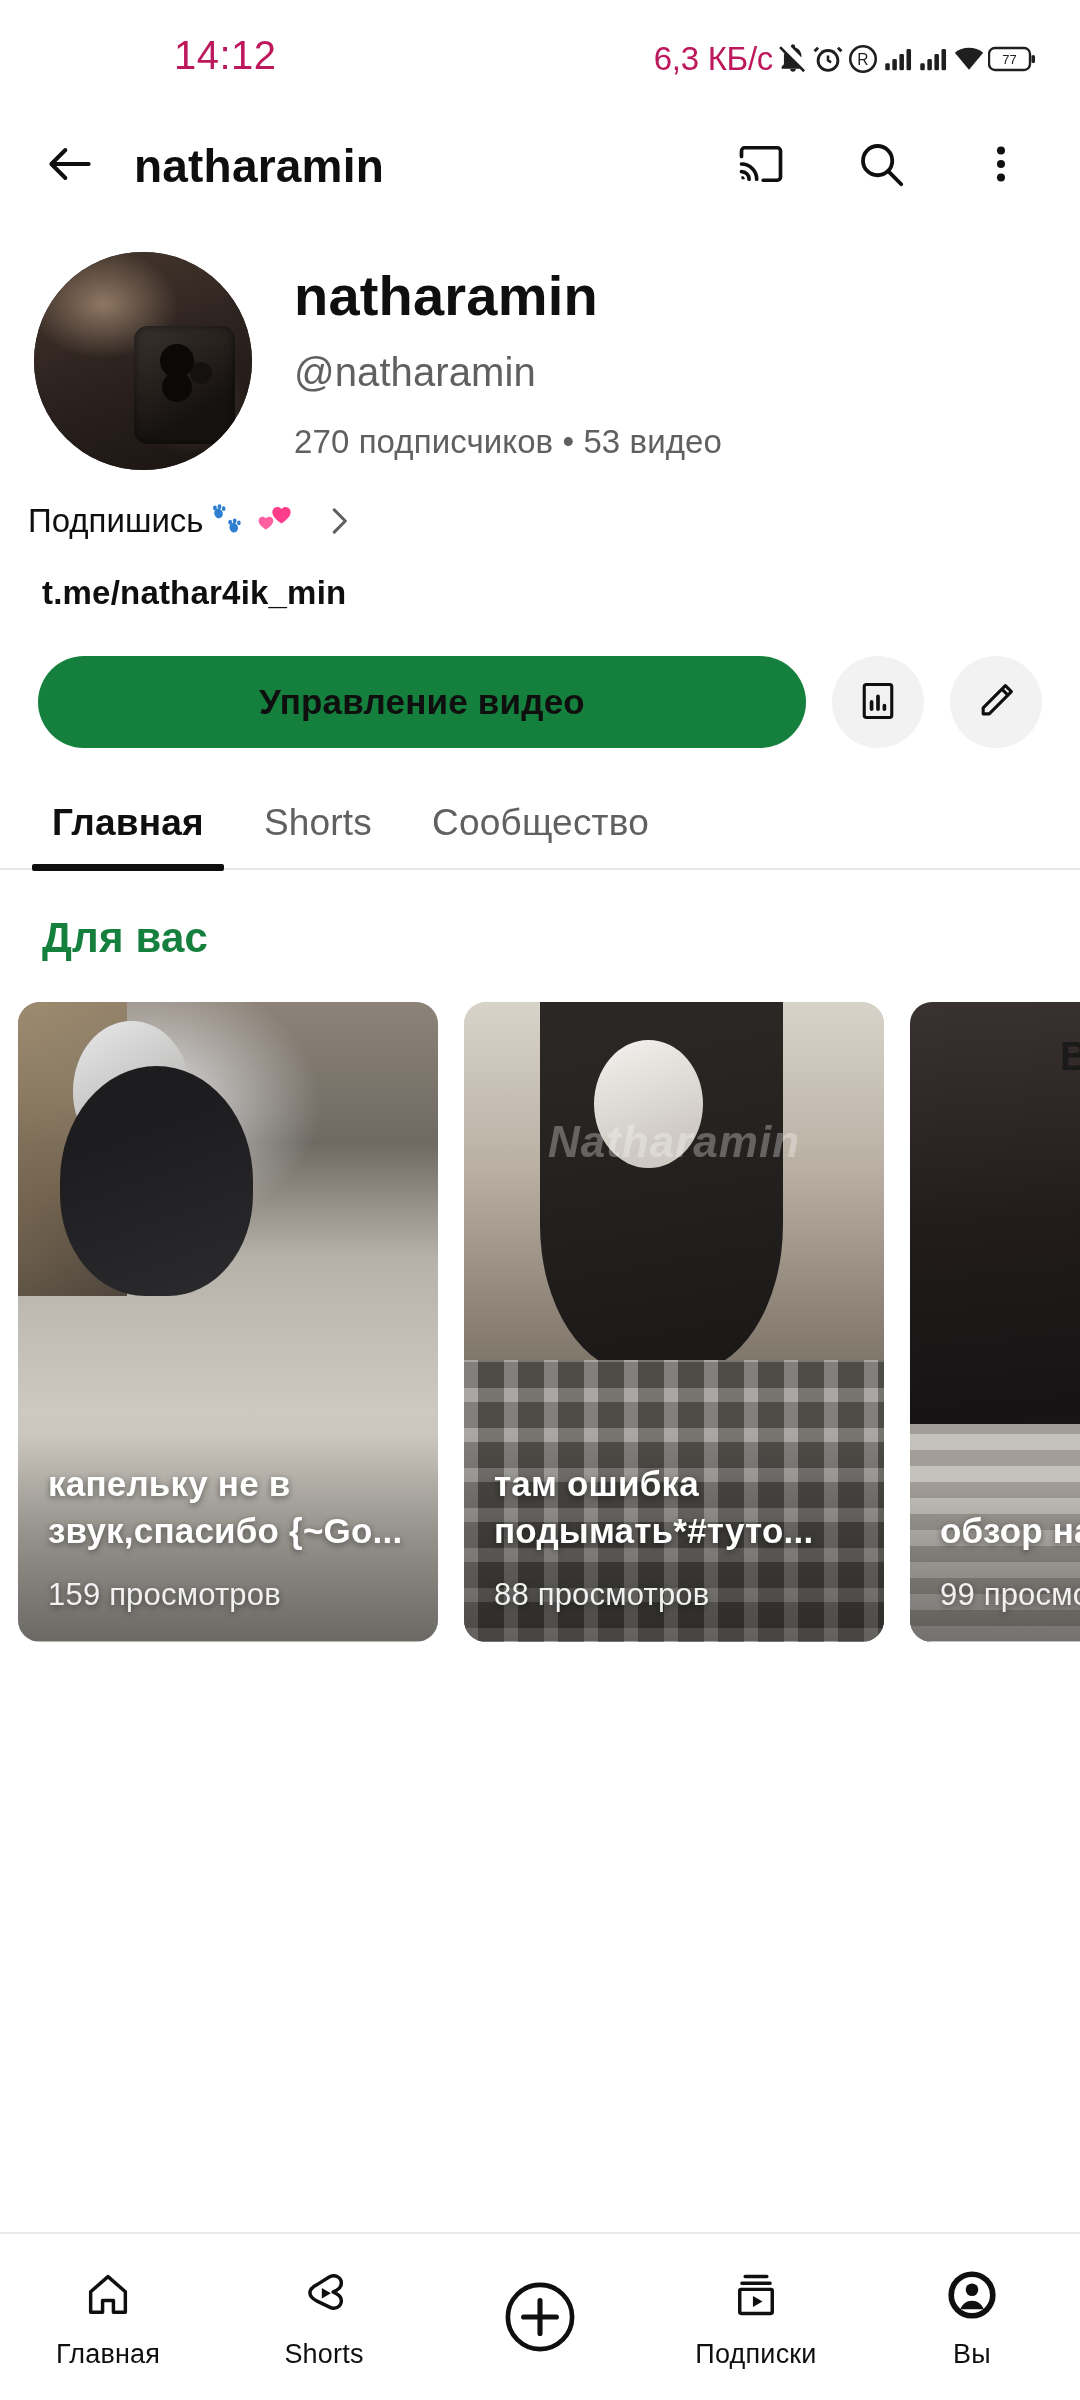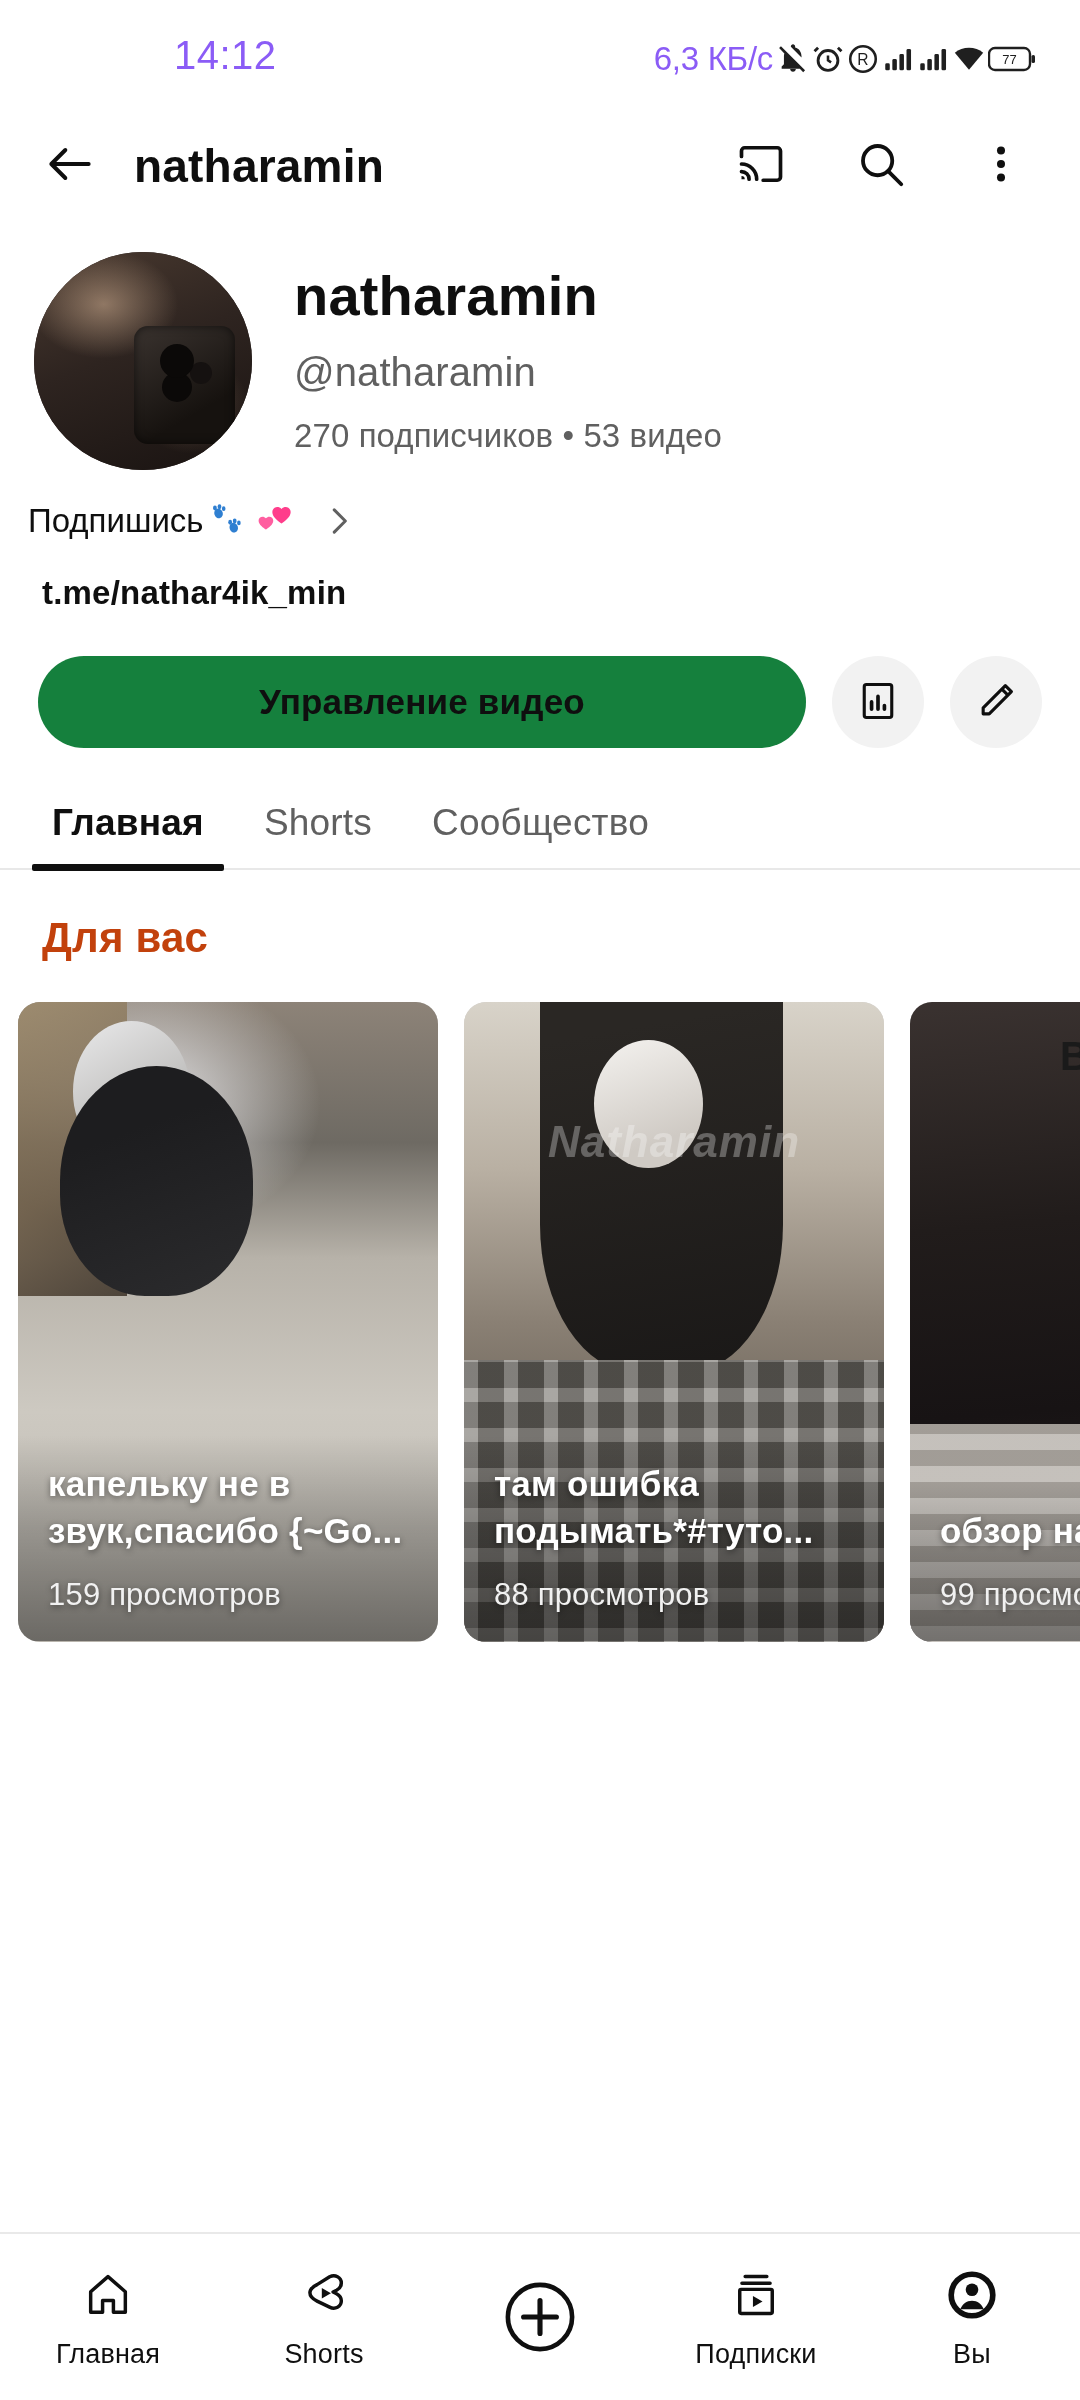--- a/index.html
+++ b/index.html
@@ -18,21 +18,21 @@
     color: #0f0f0f;
   }
 
   
   .status-bar {
     height: 110px;
     display: flex;
     align-items: center;
     padding: 4px 44px;
     font-size: 40px;
-    color: #8b5cf6;
+    color: #be185d;
     text-align: center;
   }
   .status-time {
     font-weight: 500;
     letter-spacing: 0.5px;
     margin-left: 130px;
   }
   .status-right {
     margin-left: auto;
     display: flex;
@@ -135,21 +135,21 @@
   }
   .channel-handle {
     font-size: 40px;
     color: #606060;
     margin-top: 24px;
     letter-spacing: 0.1px;
   }
   .channel-stats {
     font-size: 33px;
     color: #606060;
-    margin-top: 22px;
+    margin-top: 28px;
     letter-spacing: 0.1px;
   }
 
   
   .desc-row {
     display: flex;
     align-items: center;
     padding: 32px 34px 0 28px;
     gap: 22px;
   }
@@ -236,21 +236,21 @@
     background: #0f0f0f;
     border-radius: 2px;
   }
 
   
   .shelf-title {
     font-size: 42px;
     font-weight: 700;
     padding: 44px 0 0 42px;
     letter-spacing: 0.2px;
-    color: #c2410c;
+    color: #15803d;
   }
   .shelf {
     display: flex;
     gap: 26px;
     padding: 40px 0 0 18px;
     overflow: hidden;
   }
   .vcard {
     flex: 0 0 auto;
     width: 420px;

